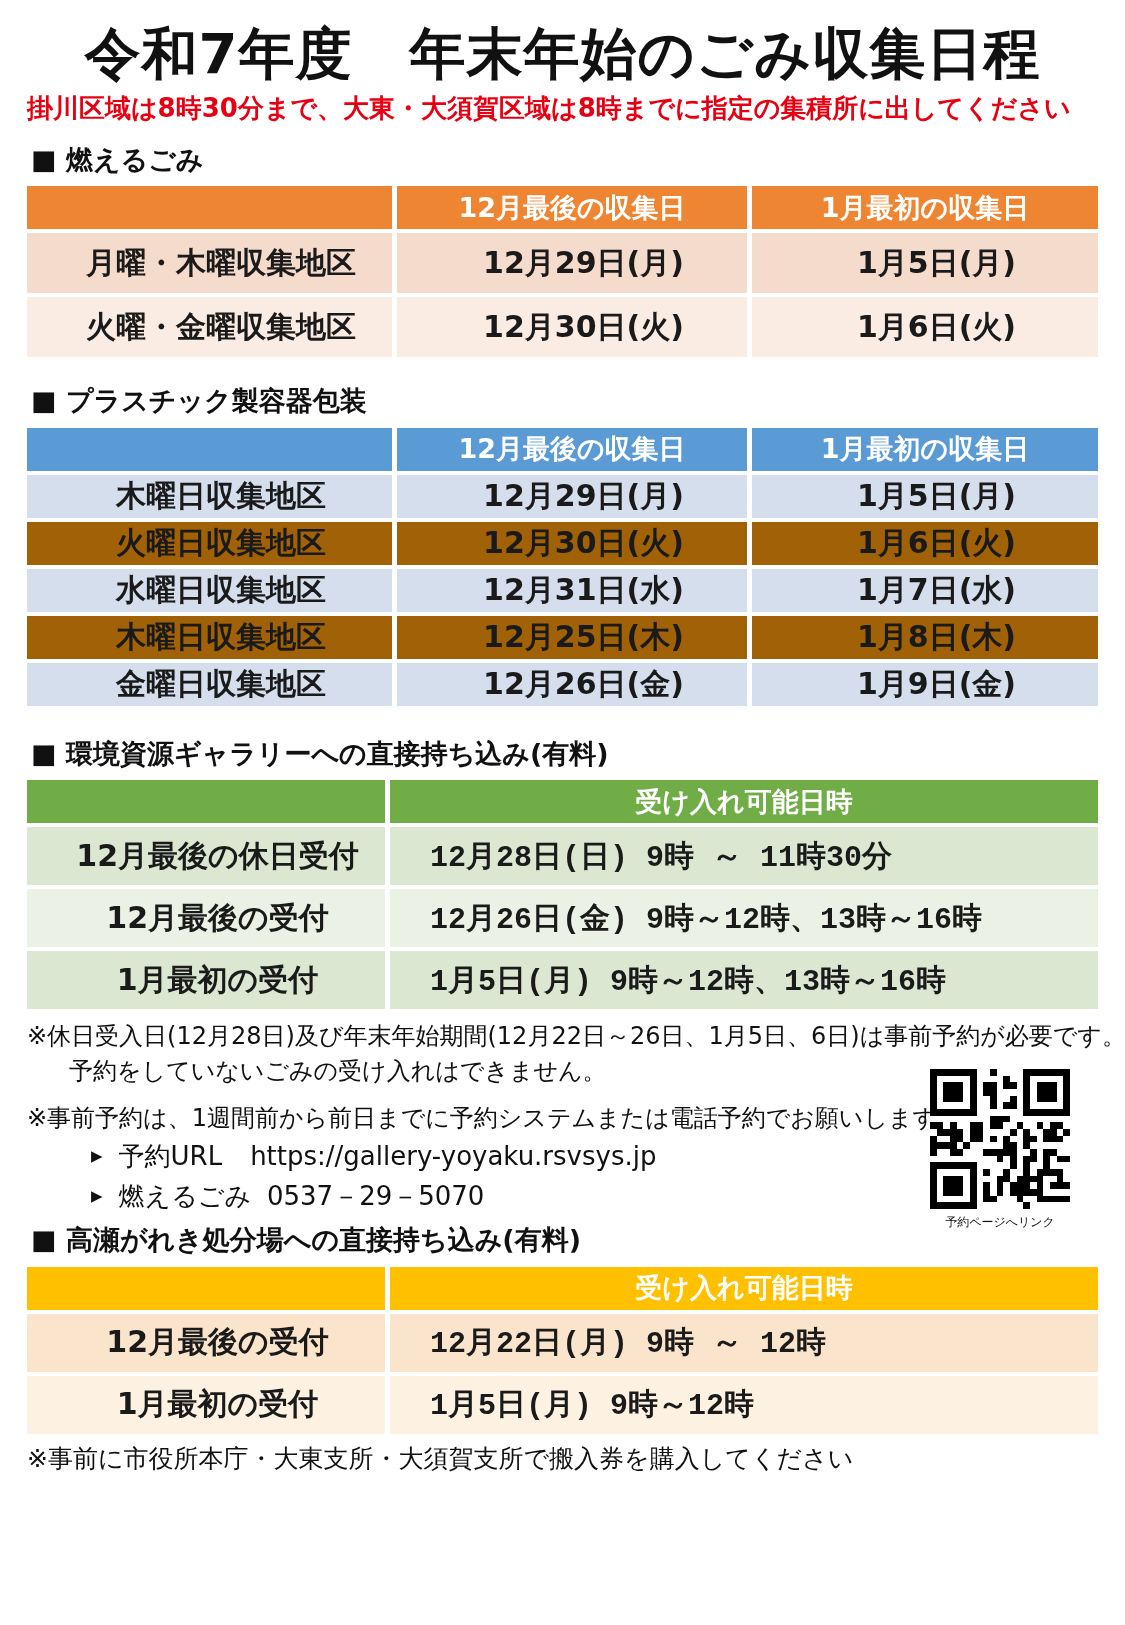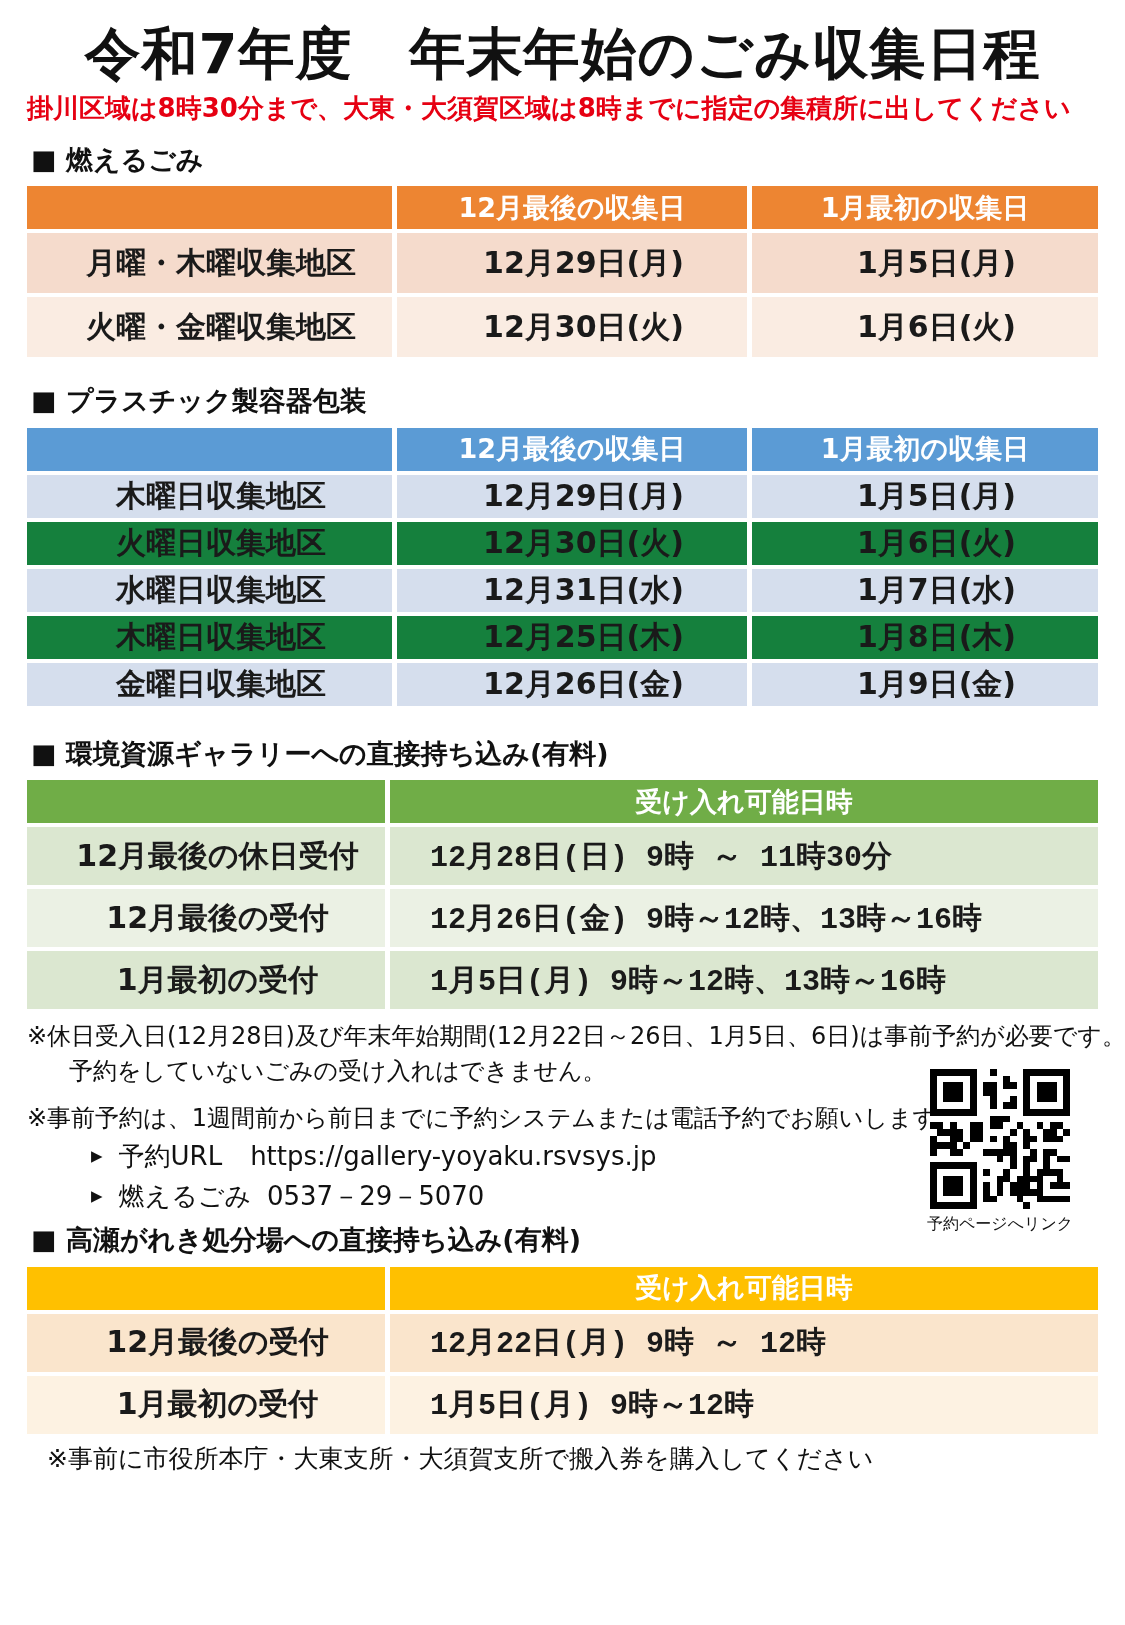--- a/index.html
+++ b/index.html
@@ -32,42 +32,42 @@
   .td{font-size:30px;font-weight:700;color:#1a1a1a;white-space:nowrap;padding-left:23px;}
   .c1{width:365px;} .c2{width:350px;} .c3{flex:1;}
   .w1{width:358px;} .w2{flex:1;}
   .h55{height:43px;} .h60{height:60px;} .h58{height:58px;}
   .left{justify-content:flex-start;padding-left:40px;font-family:Liberation Mono, monospace;}
 
   
   .bg-orange{background:#ed8532;}
   .or-d{background:#f5dbcc;} .or-l{background:#faece2;}
   .bg-blue{background:#5b9bd5;}
-  .bl-d{background:#d5deed;} .bl-l{background:#15803d;}
+  .bl-d{background:#d5deed;} .bl-l{background:#a16207;}
   .bg-green{background:#70ad47;}
   .gr-d{background:#dbe7d0;} .gr-l{background:#ebf1e4;}
   .bg-yellow{background:#ffc000;}
   .ye-d{background:#fae5cc;} .ye-l{background:#fdf2e2;}
 
   
   .notes{position:relative;margin-top:10px;width:1071px;}
   .note{font-size:24px;line-height:35px;font-weight:500;color:#111;white-space:nowrap;}
   .note-indent{padding-left:42px;}
   .gap12{height:12px;}
   .bullet-line{
     display:flex;align-items:center;padding-left:64px;height:40px;
     font-size:26px;font-weight:500;color:#111;white-space:nowrap;
   }
   .tri{font-size:15px;margin-right:16px;color:#111;}
   .b-label{margin-right:28px;}
   .qr-block{position:absolute;right:20px;top:50px;width:156px;text-align:center;}
   .qr-block svg{display:block;margin:0 auto;background:#fff;}
-  .qr-caption{font-size:16px;color:#111;margin-top:5px;white-space:nowrap;}
-
-  .footnote{font-size:25px;font-weight:500;color:#111;margin-top:8px;white-space:nowrap;margin-left:20px;}
+  .qr-caption{font-size:12px;color:#111;margin-top:5px;white-space:nowrap;}
+
+  .footnote{font-size:25px;font-weight:500;color:#111;margin-top:8px;white-space:nowrap;}
 </style>
 </head>
 <body>
 
 <div class="page">
 
   <div class="title">令和7年度　年末年始のごみ収集日程</div>
   <div class="subtitle">掛川区域は8時30分まで、大東・大須賀区域は8時までに指定の集積所に出してください</div>
 
   <h2 class="sec-h mt16">■ 燃えるごみ</h2>

